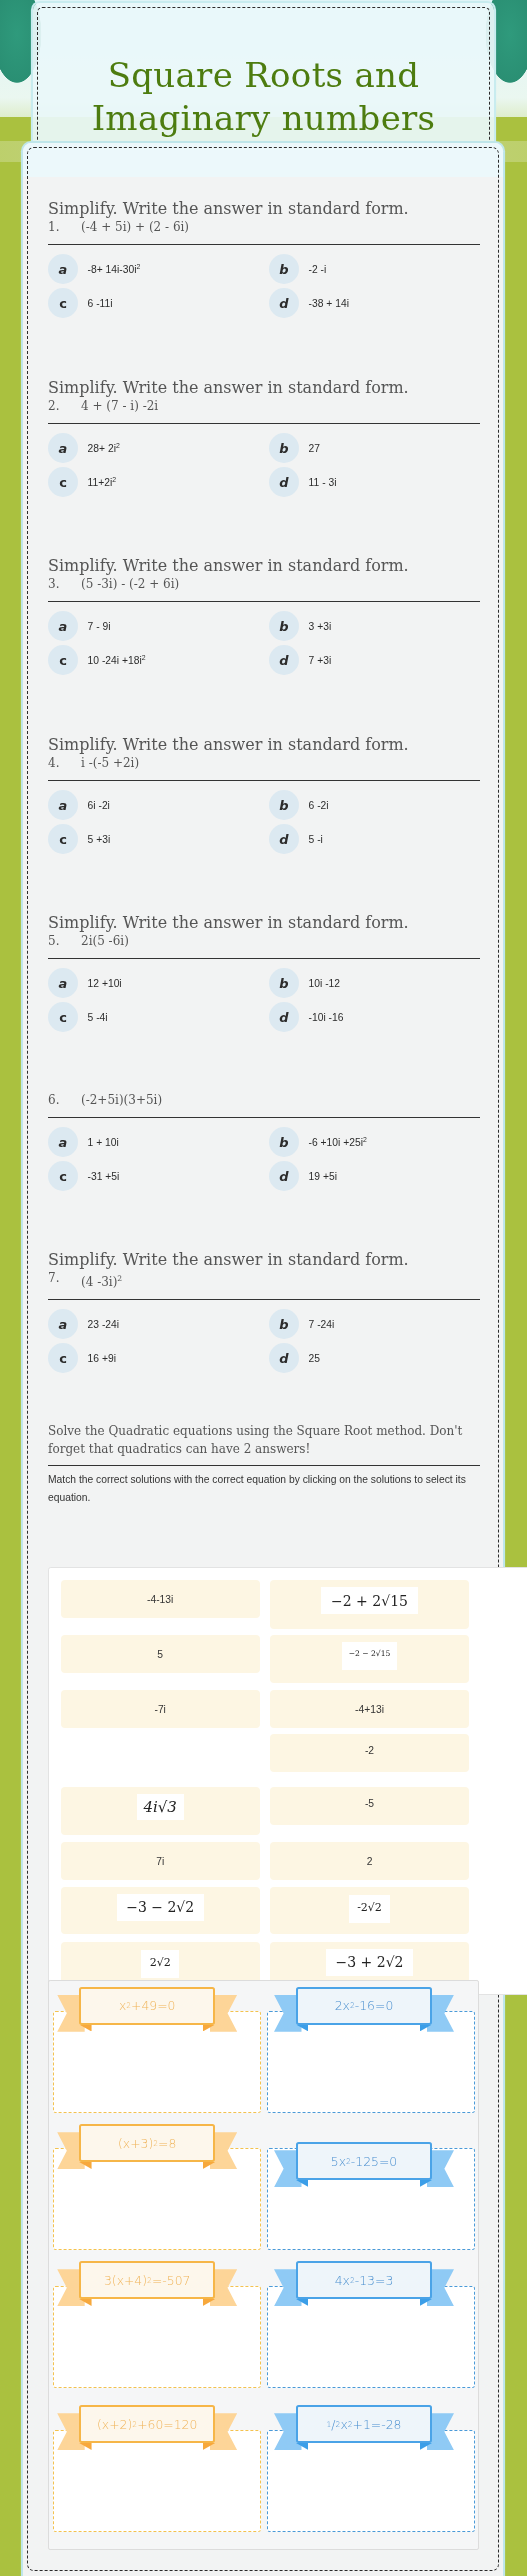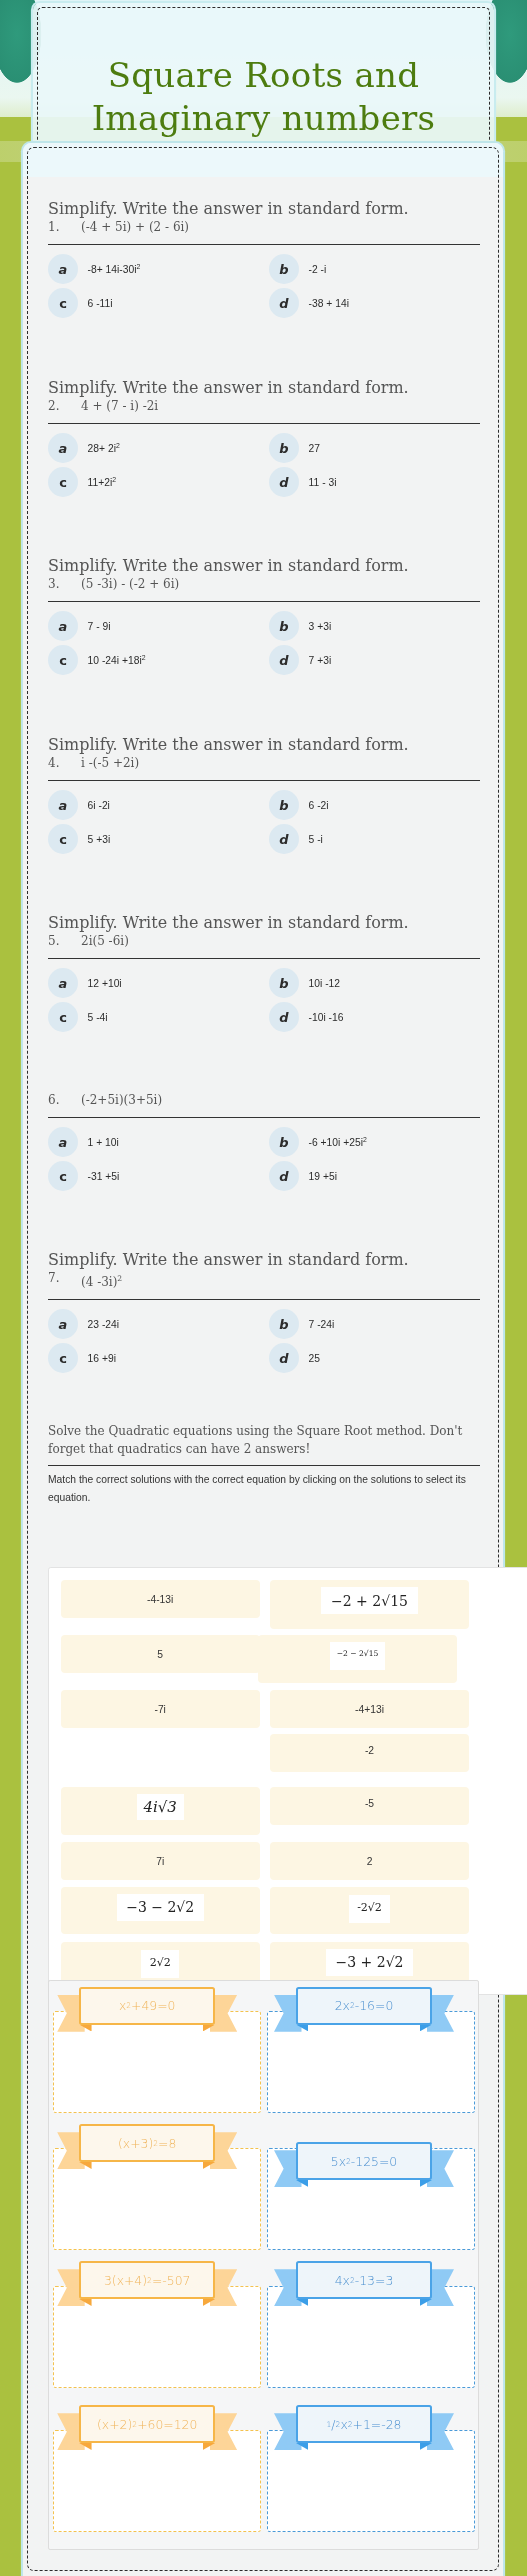--- a/index.html
+++ b/index.html
@@ -414,21 +414,21 @@
 <div class="tiles-box">
   <div class="tile" style="left:11.7px;top:12.4px;height:38px;">
       <span class="val">-4-13i</span>
     </div>
   <div class="tile" style="left:221px;top:12.4px;height:49px;">
       <span class="val math lg">−2 + 2√15</span>
     </div>
   <div class="tile" style="left:11.7px;top:67px;height:38px;">
       <span class="val">5</span>
     </div>
-  <div class="tile" style="left:209px;top:67px;height:48px;">
+  <div class="tile" style="left:221px;top:67px;height:48px;">
       <span class="val math small">−2 − 2√15</span>
     </div>
   <div class="tile" style="left:11.7px;top:122px;height:38px;">
       <span class="val">-7i</span>
     </div>
   <div class="tile" style="left:221px;top:122px;height:38px;">
       <span class="val">-4+13i</span>
     </div>
   <div class="tile" style="left:221px;top:166px;height:38px;">
       <span class="val" style="margin-top:11px">-2</span>

